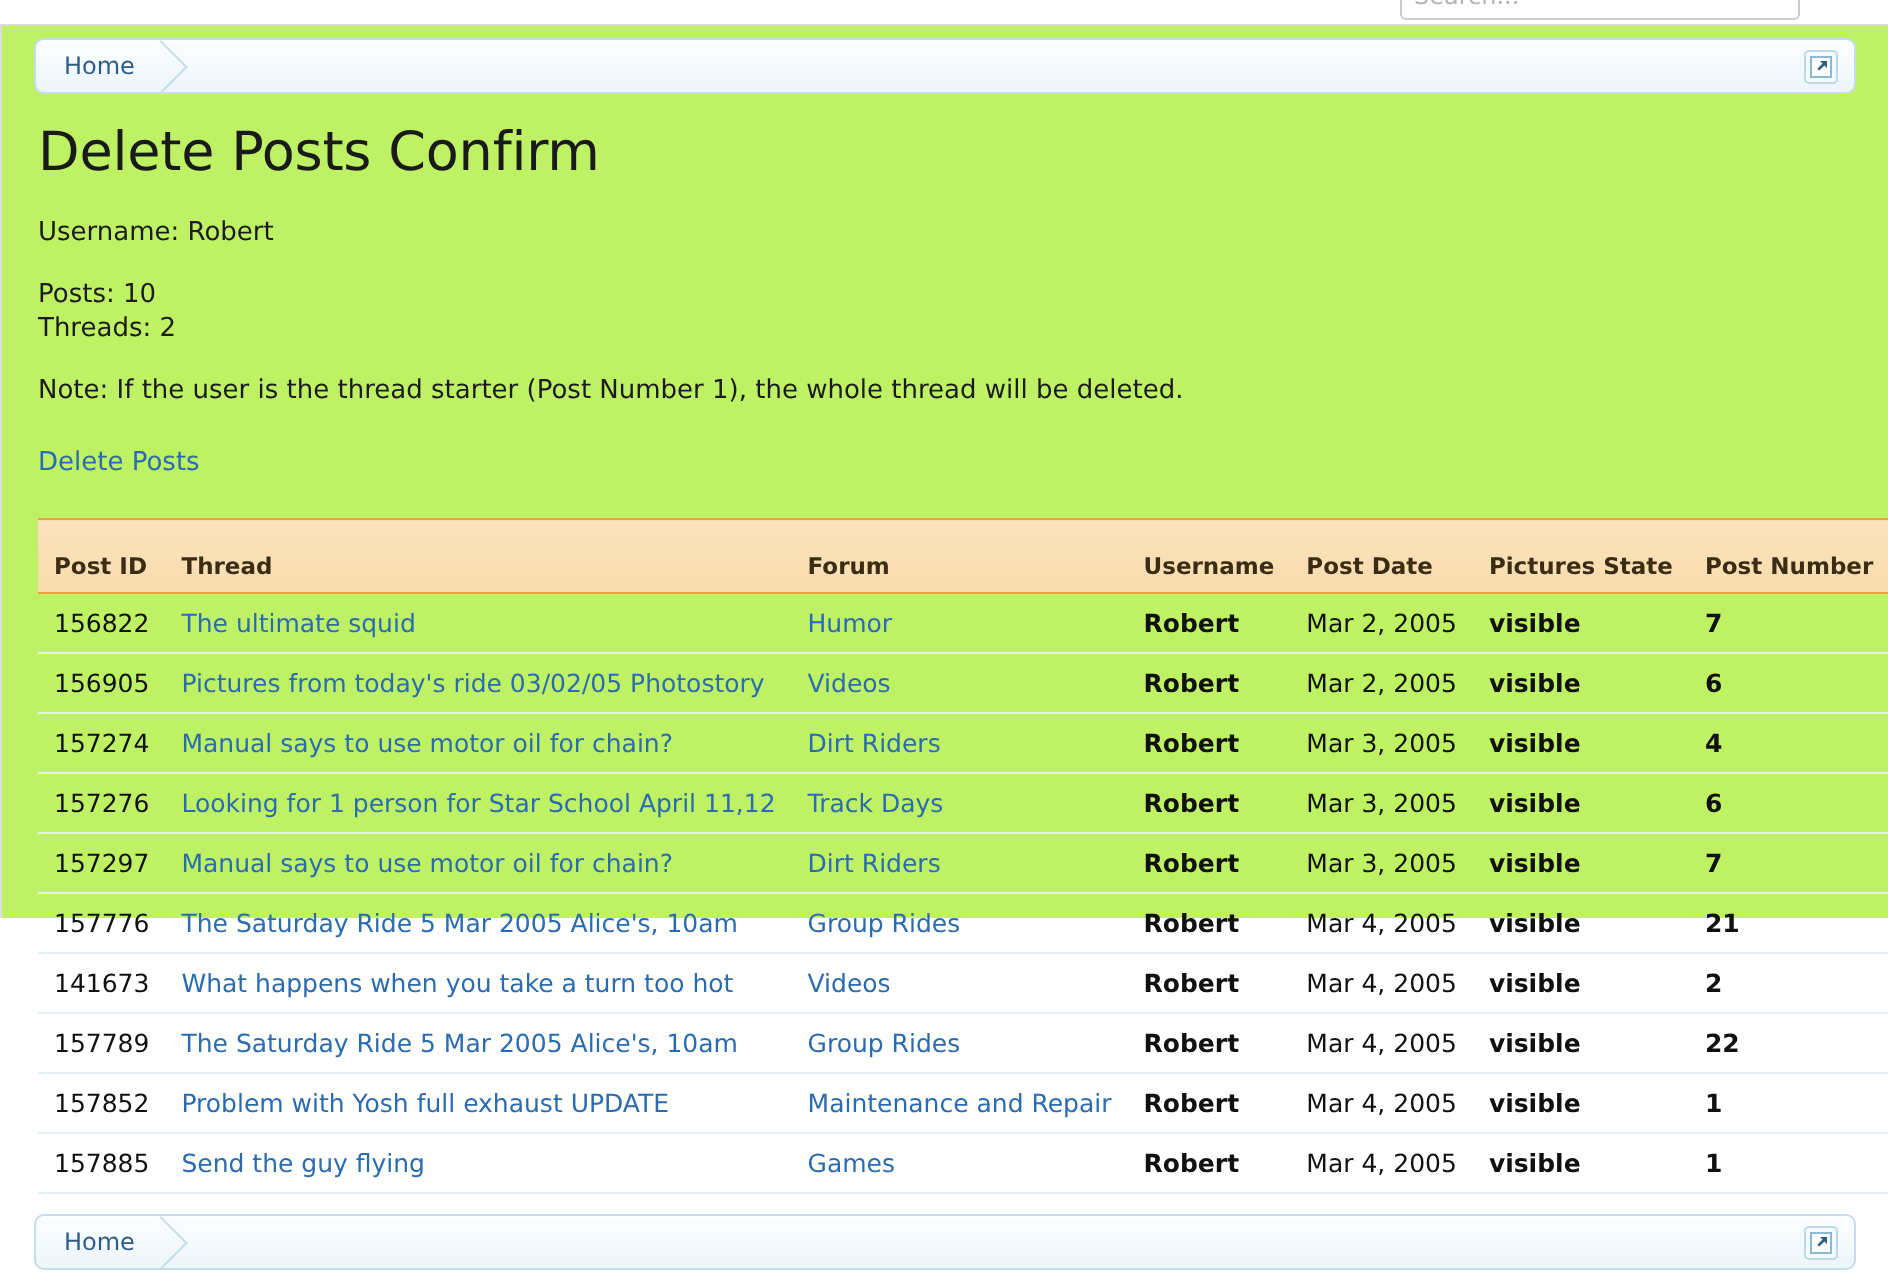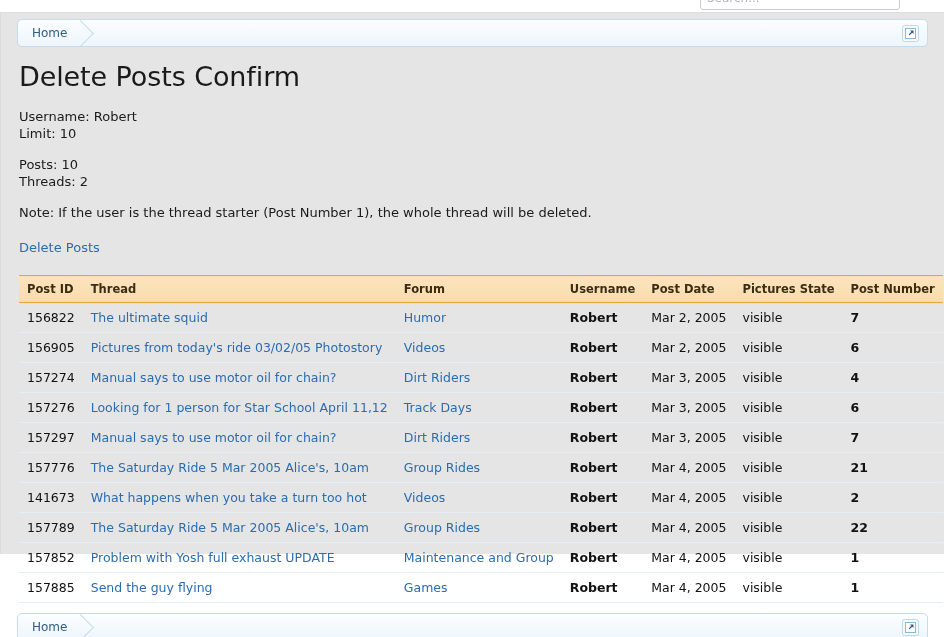--- a/index.html
+++ b/index.html
@@ -41,24 +41,24 @@
     outline: none;
   }
   .search-input::placeholder { color: #b3b3b3; }
 
   
   .page-frame {
     position: absolute;
     left: 0;
     top: 12px;
     width: 944px;
-    height: 542px;
+    height: 447px;
     border-top: 1px solid #dcdcdc;
     border-left: 1px solid #dcdcdc;
-    background: #e5e5e5;
+    background: #bef264;
   }
 
   
   .navbar {
     margin: 6px 16px 0 16px;
     height: 28px;
     border: 1px solid #c5dcea;
     border-radius: 5px;
     background: linear-gradient(to bottom, #fcfeff 0%, #f3f9fd 55%, #eef6fb 100%);
     display: flex;
@@ -146,36 +146,36 @@
     margin-left: 2px;
   }
   table.posts thead th {
     background: linear-gradient(to bottom, #fbe3bd 0%, #f9dcac 100%);
     border-top: 1px solid #e8a33d;
     border-bottom: 1px solid #e8a33d;
     color: #3b2d15;
     font-weight: bold;
     font-size: 11.5px;
     text-align: left;
-    padding: 6px 8px 6px 8px;
+    padding: 16px 8px 6px 8px;
     white-space: nowrap;
   }
   table.posts tbody td {
     border-bottom: 1px solid #e3eef5;
     padding: 7px 8px;
     color: #111;
     vertical-align: middle;
     white-space: nowrap;
   }
   table.posts tbody tr:last-child td { border-bottom: 1px solid #e3eef5; }
   td.cell-postid { color: #1f5c9e; font-weight: normal; }
   td.cell-postnum { color: #111; font-weight: bold; }
   td.cell-username { font-weight: bold; color: #111; }
   td.cell-postdate { font-weight: normal; color: #111; }
-  td.cell-state { color: #111; }
+  td.cell-state { color: #111; font-weight: bold; }
   a.row-link {
     color: #2b6cb0;
     text-decoration: none;
   }
 
   
   .col-postid   { width: 72px; }
   .col-thread   { width: 318px; margin-left: 42px; }
   .col-forum    { width: 170px; }
   .col-username { width: 72px; }
@@ -207,21 +207,20 @@
       </a>
     </div>
   </div>
 
   <div class="content">
 
     <h1 class="page-title">Delete Posts Confirm</h1>
 
     <div class="info-block">
       <div>Username: Robert</div>
-      <div>Limit: 10</div>
     </div>
 
     <div class="info-block">
       <div>Posts: 10</div>
       <div>Threads: 2</div>
     </div>
 
     <div class="info-block note">Note: If the user is the thread starter (Post Number 1), the whole thread will be deleted.</div>
 
     <a class="action-link" href="#">Delete Posts</a>
@@ -307,21 +306,21 @@
           <td class="cell-thread"><a class="row-link" href="#">The Saturday Ride 5 Mar 2005 Alice's, 10am</a></td>
           <td class="cell-forum"><a class="row-link" href="#">Group Rides</a></td>
           <td class="cell-username">Robert</td>
           <td class="cell-postdate">Mar 4, 2005</td>
           <td class="cell-state">visible</td>
           <td class="cell-postnum">22</td>
         </tr>
         <tr>
           <td class="cell-postid">157852</td>
           <td class="cell-thread"><a class="row-link" href="#">Problem with Yosh full exhaust UPDATE</a></td>
-          <td class="cell-forum"><a class="row-link" href="#">Maintenance and Group</a></td>
+          <td class="cell-forum"><a class="row-link" href="#">Maintenance and Repair</a></td>
           <td class="cell-username">Robert</td>
           <td class="cell-postdate">Mar 4, 2005</td>
           <td class="cell-state">visible</td>
           <td class="cell-postnum">1</td>
         </tr>
         <tr>
           <td class="cell-postid">157885</td>
           <td class="cell-thread"><a class="row-link" href="#">Send the guy flying</a></td>
           <td class="cell-forum"><a class="row-link" href="#">Games</a></td>
           <td class="cell-username">Robert</td>

